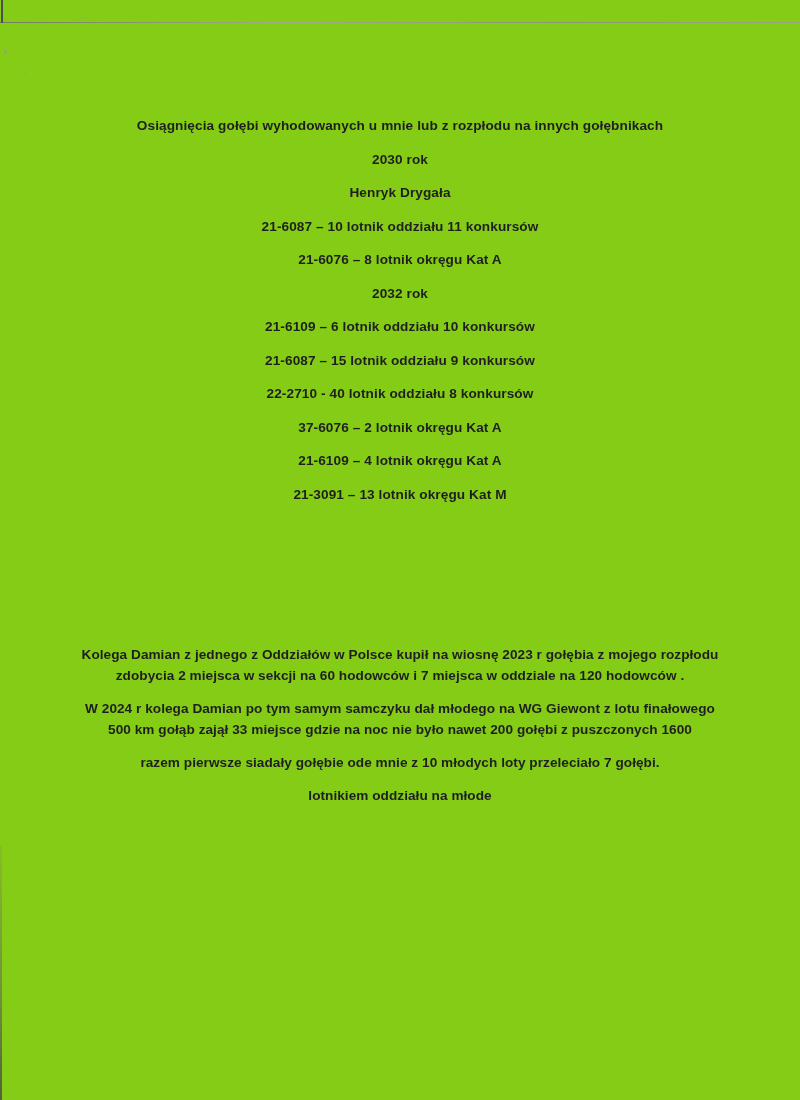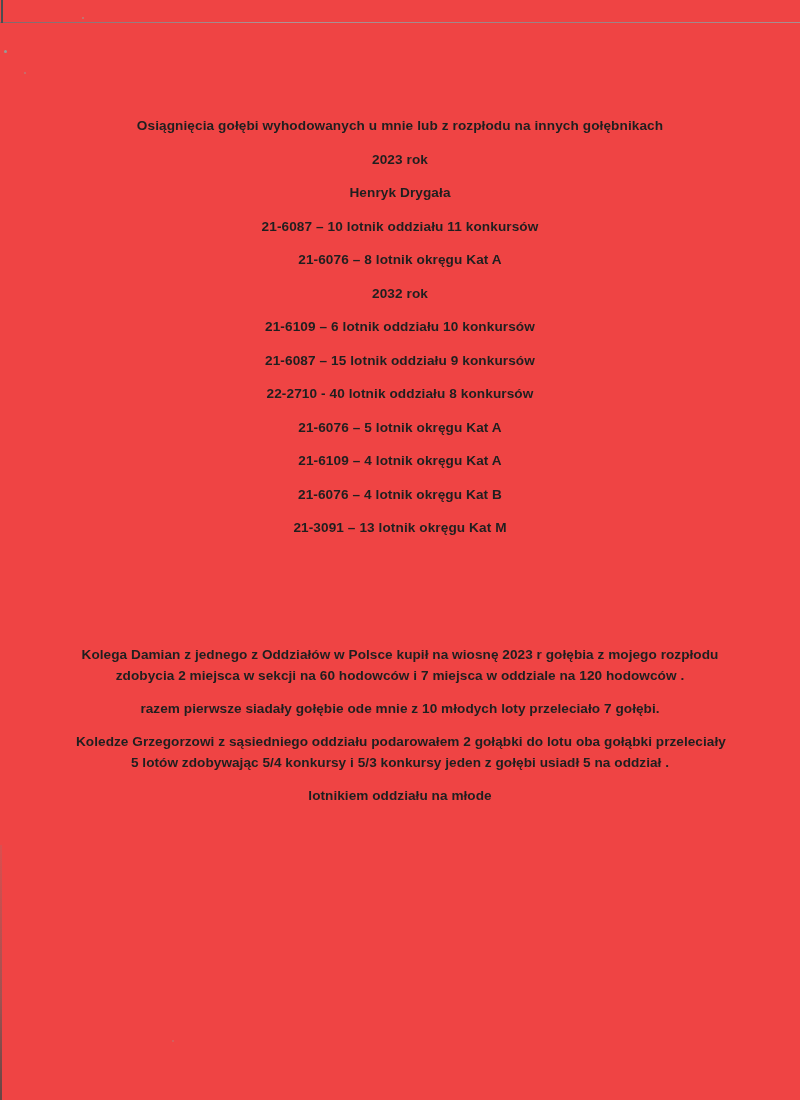--- a/index.html
+++ b/index.html
@@ -5,21 +5,21 @@
   html, body {
     margin: 0;
     padding: 0;
     background: #e8e8e6;
   }
   .page {
     position: relative;
     width: 800px;
     height: 1100px;
     margin: 0 auto;
-    background: #ef4444;
+    background: #84cc16;
     overflow: hidden;
     font-family: "Liberation Sans", "DejaVu Sans", sans-serif;
     color: #1f1f1f;
     -webkit-font-smoothing: antialiased;
   }
   
   .scan-top-line {
     position: absolute;
     top: 22px;
     left: 0;
@@ -96,44 +96,43 @@
   <div class="scan-top-line"></div>
   <div class="scan-corner-tick"></div>
   <div class="scan-left-edge"></div>
   <div class="speck speck-1"></div>
   <div class="speck speck-2"></div>
   <div class="speck speck-3"></div>
   <div class="speck speck-4"></div>
 
   <div class="headline-list">
     <div class="doc-line">Osiągnięcia gołębi wyhodowanych u mnie lub z rozpłodu na innych gołębnikach</div>
-    <div class="doc-line">2023 rok</div>
+    <div class="doc-line">2030 rok</div>
     <div class="doc-line">Henryk Drygała</div>
     <div class="doc-line">21-6087 – 10 lotnik oddziału 11 konkursów</div>
     <div class="doc-line">21-6076 – 8 lotnik okręgu Kat A</div>
     <div class="doc-line">2032 rok</div>
     <div class="doc-line">21-6109 – 6 lotnik oddziału 10 konkursów</div>
     <div class="doc-line">21-6087 – 15 lotnik oddziału 9 konkursów</div>
     <div class="doc-line">22-2710 - 40 lotnik oddziału 8 konkursów</div>
-    <div class="doc-line">21-6076 – 5 lotnik okręgu Kat A</div>
+    <div class="doc-line">37-6076 – 2 lotnik okręgu Kat A</div>
     <div class="doc-line">21-6109 – 4 lotnik okręgu Kat A</div>
-    <div class="doc-line">21-6076 – 4 lotnik okręgu Kat B</div>
     <div class="doc-line">21-3091 – 13 lotnik okręgu Kat M</div>
   </div>
 
   <div class="paragraphs">
     <div class="para">
       <div class="para-line">Kolega Damian z jednego z Oddziałów w Polsce kupił na wiosnę 2023 r gołębia z mojego rozpłodu</div>
       <div class="para-line">zdobycia 2 miejsca w sekcji na 60 hodowców i 7 miejsca w oddziale na 120 hodowców .</div>
     </div>
     <div class="para">
-      <div class="para-line">razem pierwsze siadały gołębie ode mnie z 10 młodych loty przeleciało 7 gołębi.</div>
+      <div class="para-line">W 2024 r kolega Damian po tym samym samczyku dał młodego na WG Giewont z lotu finałowego</div>
+      <div class="para-line">500 km gołąb zajął 33 miejsce gdzie na noc nie było nawet 200 gołębi z puszczonych 1600</div>
     </div>
     <div class="para">
-      <div class="para-line">Koledze Grzegorzowi z sąsiedniego oddziału podarowałem 2 gołąbki do lotu oba gołąbki przeleciały</div>
-      <div class="para-line">5 lotów zdobywając 5/4 konkursy i 5/3 konkursy jeden z gołębi usiadł 5 na oddział .</div>
+      <div class="para-line">razem pierwsze siadały gołębie ode mnie z 10 młodych loty przeleciało 7 gołębi.</div>
     </div>
     <div class="para">
       <div class="para-line">lotnikiem oddziału na młode</div>
     </div>
   </div>
 
 </div>
 
 </body></html>

